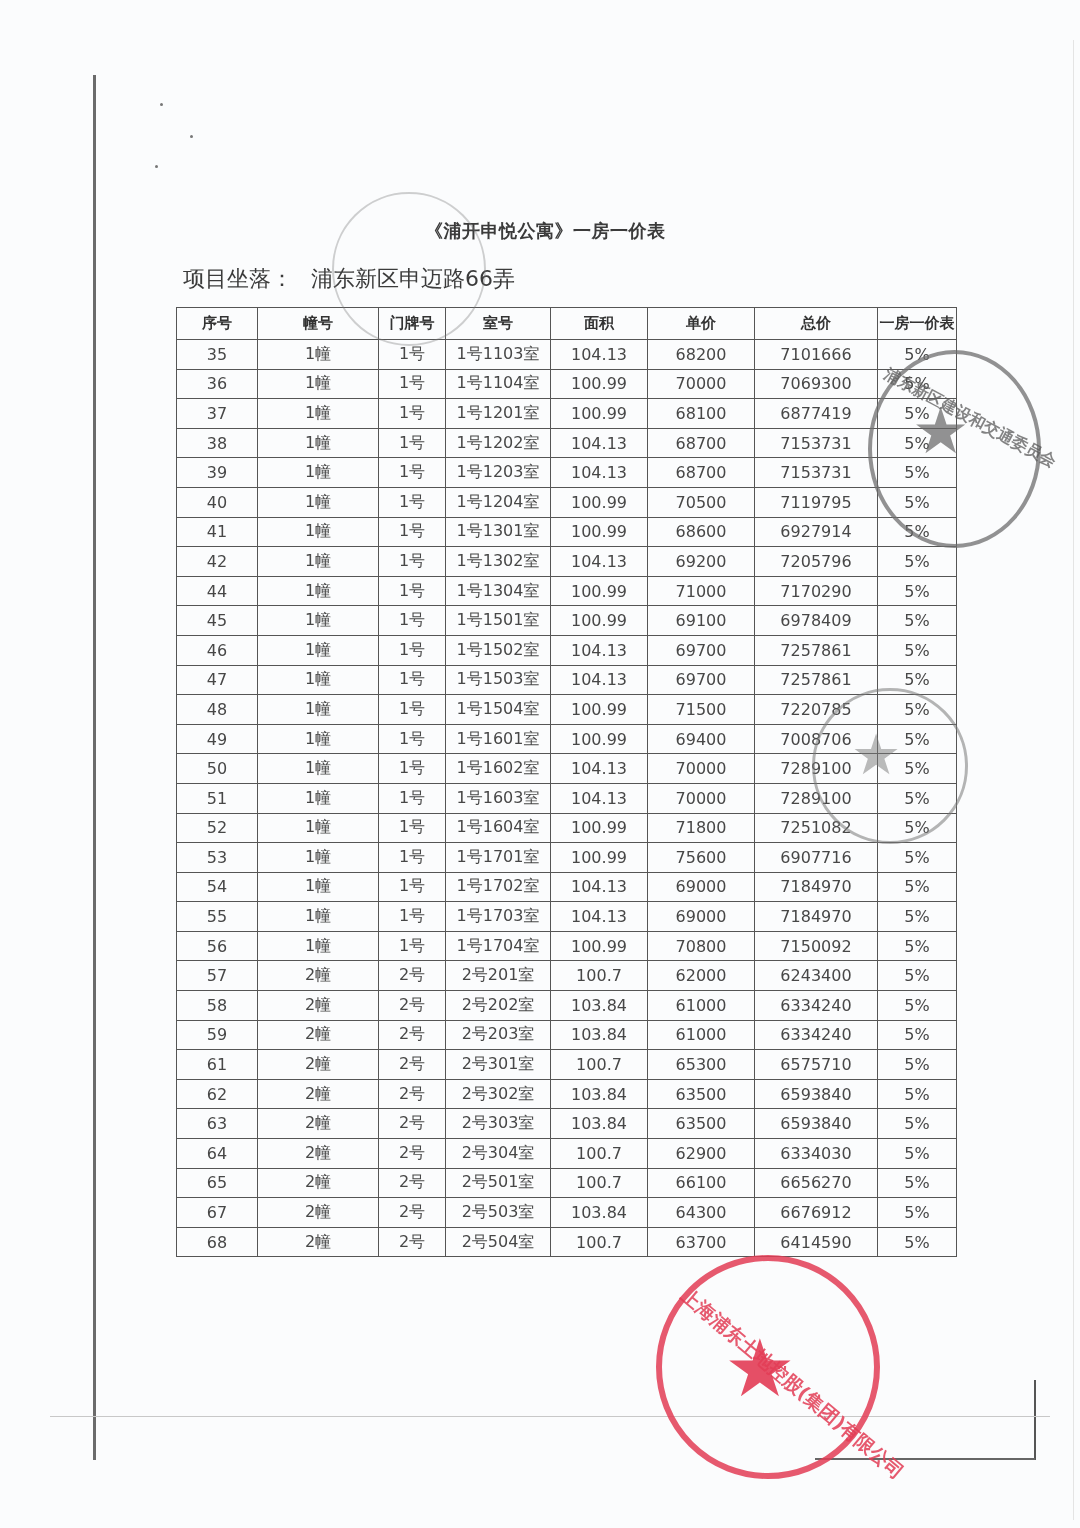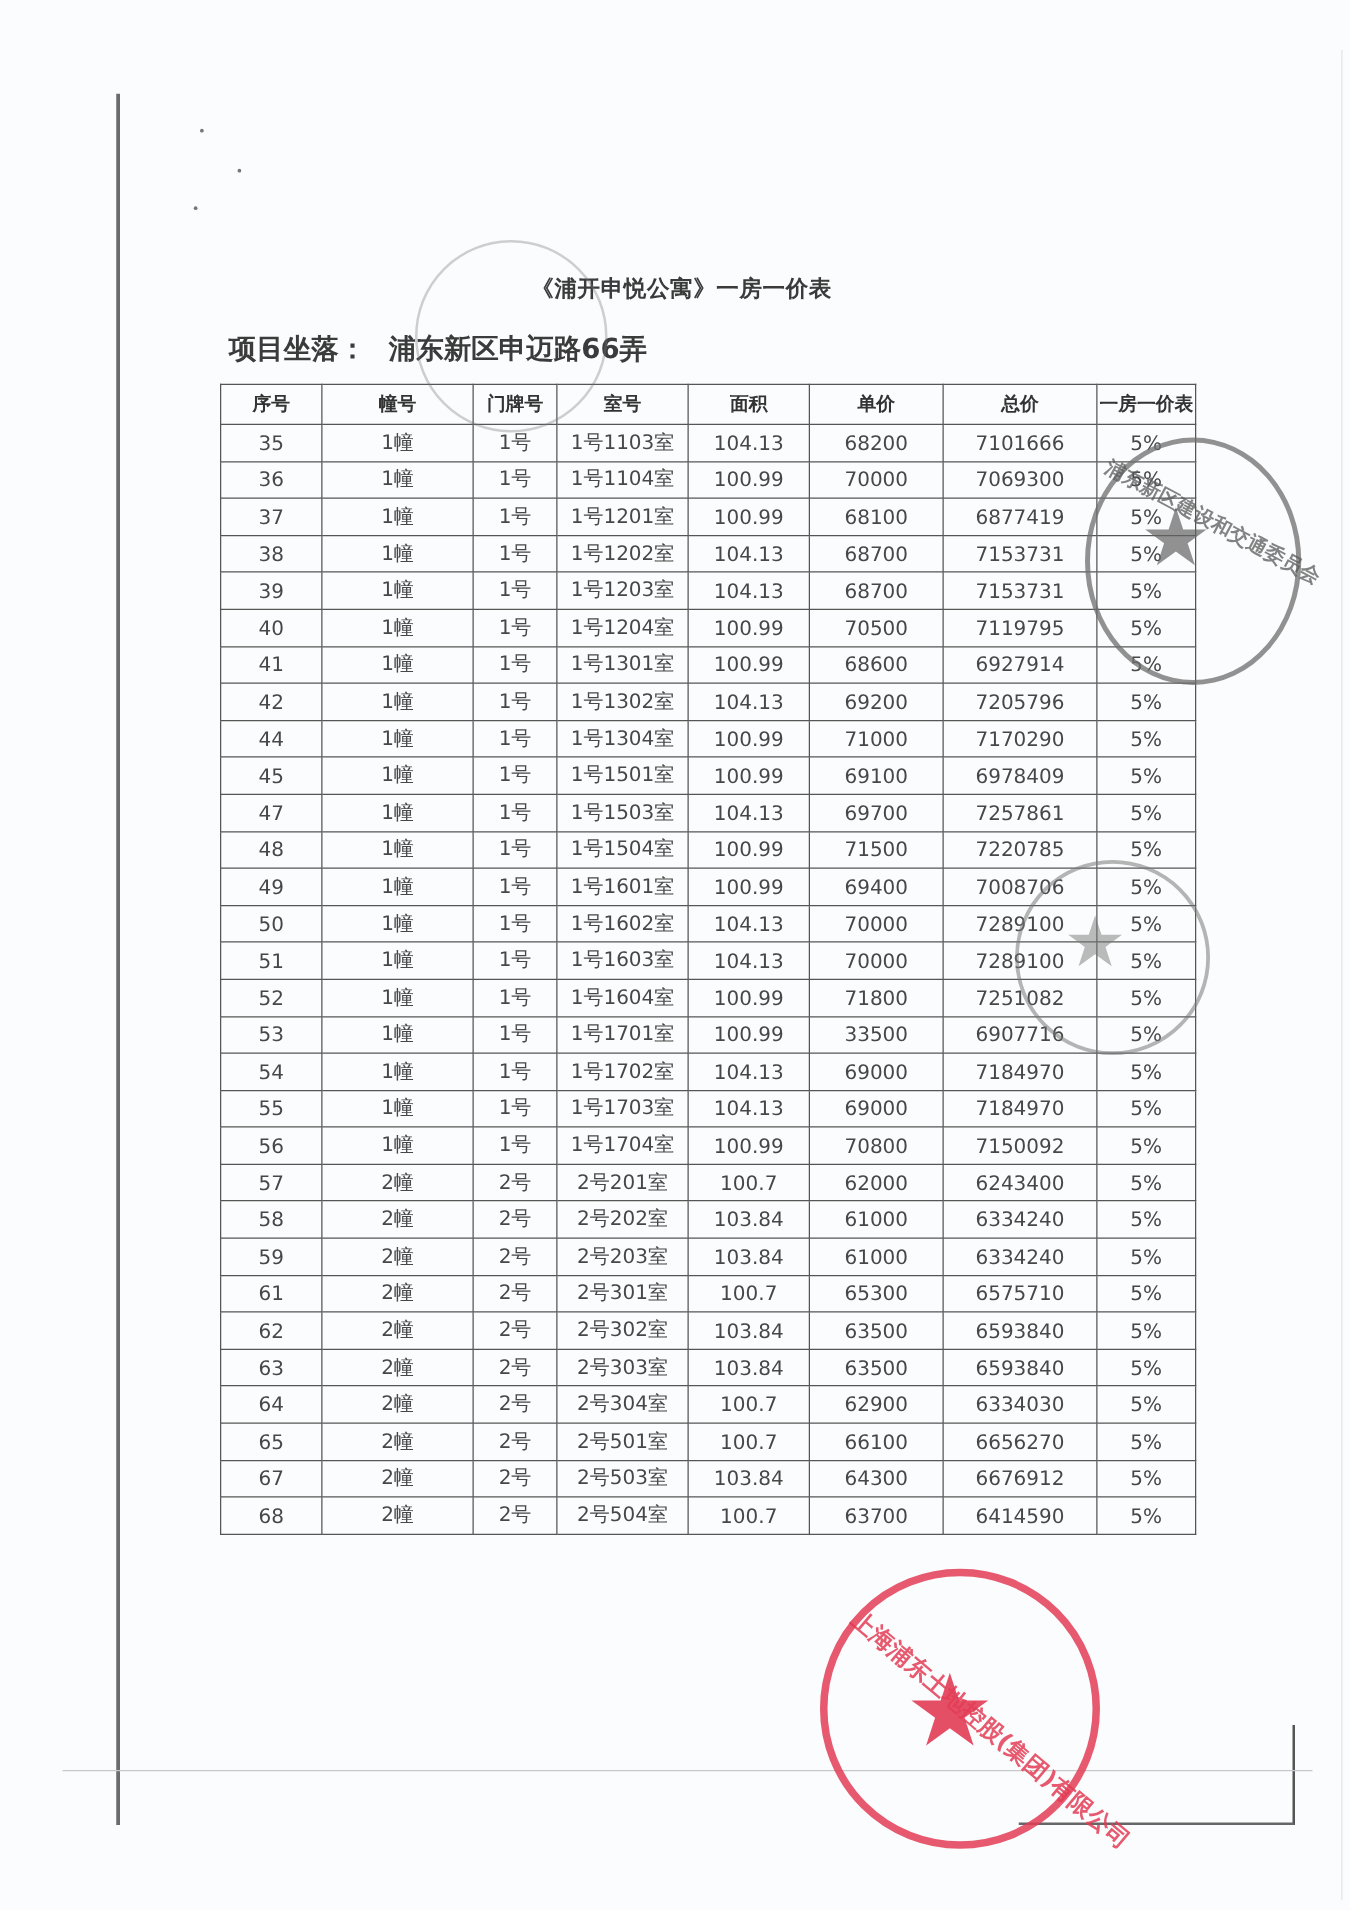--- a/index.html
+++ b/index.html
@@ -12,21 +12,21 @@
   .page-border-bottom-right { position: absolute; left: 815px; top: 1458px; width: 220px; height: 2px; background: #666; }
   .fold-line { position: absolute; left: 50px; top: 1416px; width: 1000px; height: 1px; background: #c8c8c8; }
   .right-edge { position: absolute; left: 1073px; top: 40px; width: 1px; height: 1480px; background: #e4e4e4; }
   .speck { position: absolute; width: 3px; height: 3px; background: #777; border-radius: 50%; }
 
   .doc-title {
     position: absolute; left: 425px; top: 219px; font-size: 18px; font-weight: bold;
     color: #3b3b3b; letter-spacing: 0.5px; white-space: nowrap;
   }
   .location {
-    position: absolute; left: 183px; top: 264px; font-size: 22px; font-weight: bold;
+    position: absolute; left: 183px; top: 264px; font-size: 22px; font-weight: normal;
     color: #3b3b3b; white-space: nowrap;
   }
   .location .gap { display: inline-block; width: 18px; }
 
   table.price-table {
     position: absolute; left: 176px; top: 307px; border-collapse: collapse;
     font-size: 16px; color: #474747;
   }
   table.price-table td, table.price-table th {
     border: 1.5px solid #555; height: 28.6px; padding: 0; text-align: center;
@@ -174,30 +174,40 @@
         <td class="c0">45</td>
         <td class="c1">1幢</td>
         <td class="c2">1号</td>
         <td class="c3">1号1501室</td>
         <td class="c4">100.99</td>
         <td class="c5">69100</td>
         <td class="c6">6978409</td>
         <td class="c7">5%</td>
       </tr>
       <tr>
-        <td class="c0">47</td>
-        <td class="c1">1幢</td>
-        <td class="c2">1号</td>
-        <td class="c3">1号1503室</td>
+        <td class="c0">46</td>
+        <td class="c1">1幢</td>
+        <td class="c2">1号</td>
+        <td class="c3">1号1502室</td>
         <td class="c4">104.13</td>
         <td class="c5">69700</td>
         <td class="c6">7257861</td>
         <td class="c7">5%</td>
       </tr>
       <tr>
+        <td class="c0">47</td>
+        <td class="c1">1幢</td>
+        <td class="c2">1号</td>
+        <td class="c3">1号1503室</td>
+        <td class="c4">104.13</td>
+        <td class="c5">69700</td>
+        <td class="c6">7257861</td>
+        <td class="c7">5%</td>
+      </tr>
+      <tr>
         <td class="c0">48</td>
         <td class="c1">1幢</td>
         <td class="c2">1号</td>
         <td class="c3">1号1504室</td>
         <td class="c4">100.99</td>
         <td class="c5">71500</td>
         <td class="c6">7220785</td>
         <td class="c7">5%</td>
       </tr>
       <tr>
@@ -239,21 +249,21 @@
         <td class="c5">71800</td>
         <td class="c6">7251082</td>
         <td class="c7">5%</td>
       </tr>
       <tr>
         <td class="c0">53</td>
         <td class="c1">1幢</td>
         <td class="c2">1号</td>
         <td class="c3">1号1701室</td>
         <td class="c4">100.99</td>
-        <td class="c5">33500</td>
+        <td class="c5">75600</td>
         <td class="c6">6907716</td>
         <td class="c7">5%</td>
       </tr>
       <tr>
         <td class="c0">54</td>
         <td class="c1">1幢</td>
         <td class="c2">1号</td>
         <td class="c3">1号1702室</td>
         <td class="c4">104.13</td>
         <td class="c5">69000</td>

